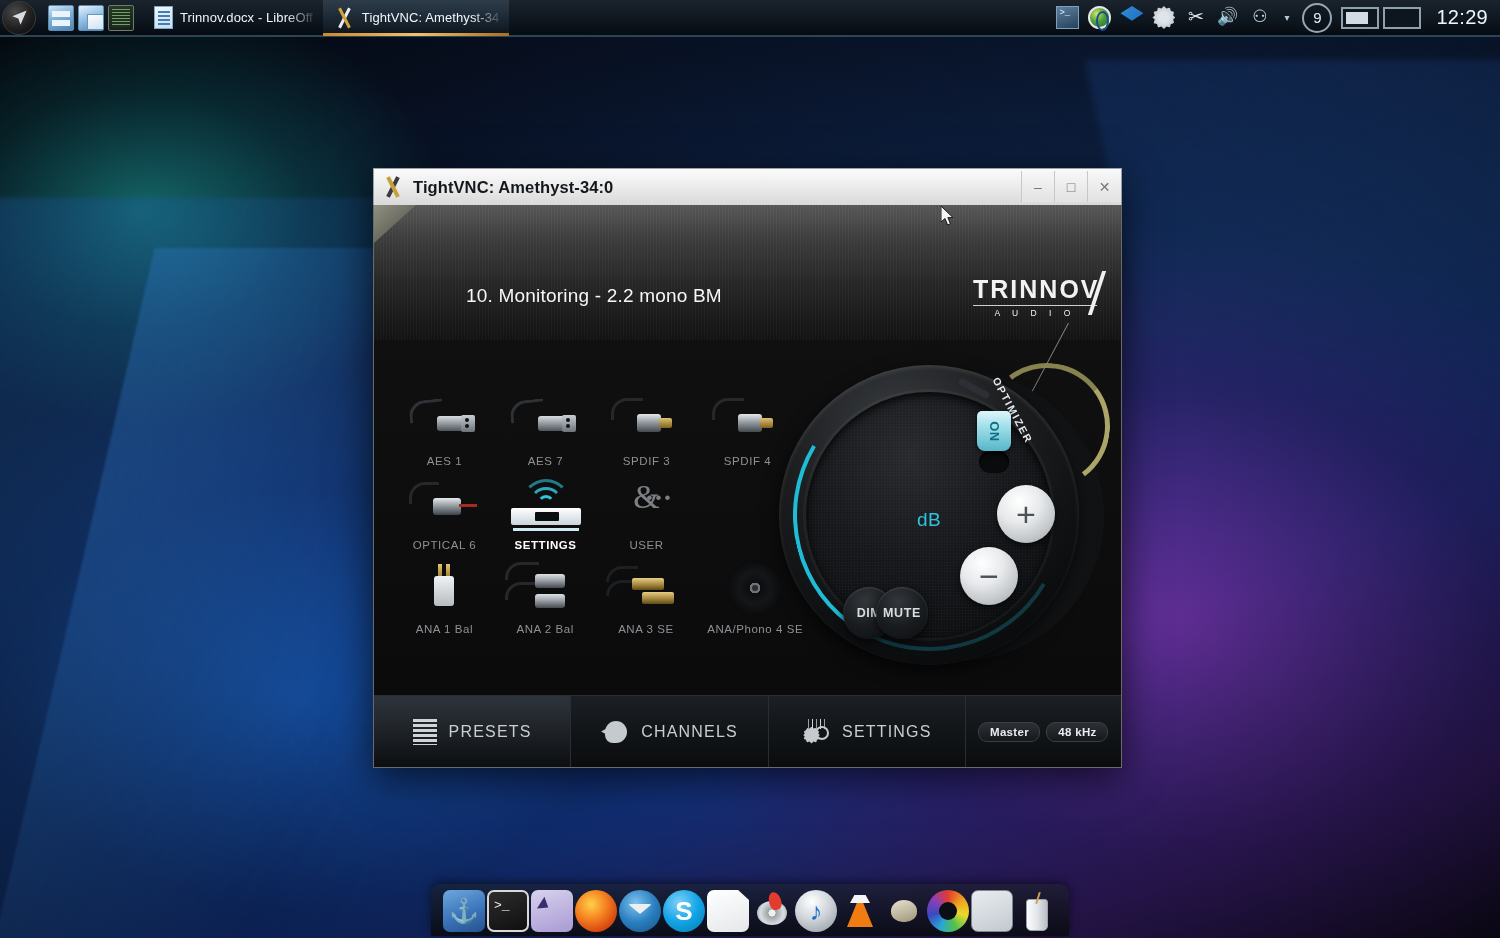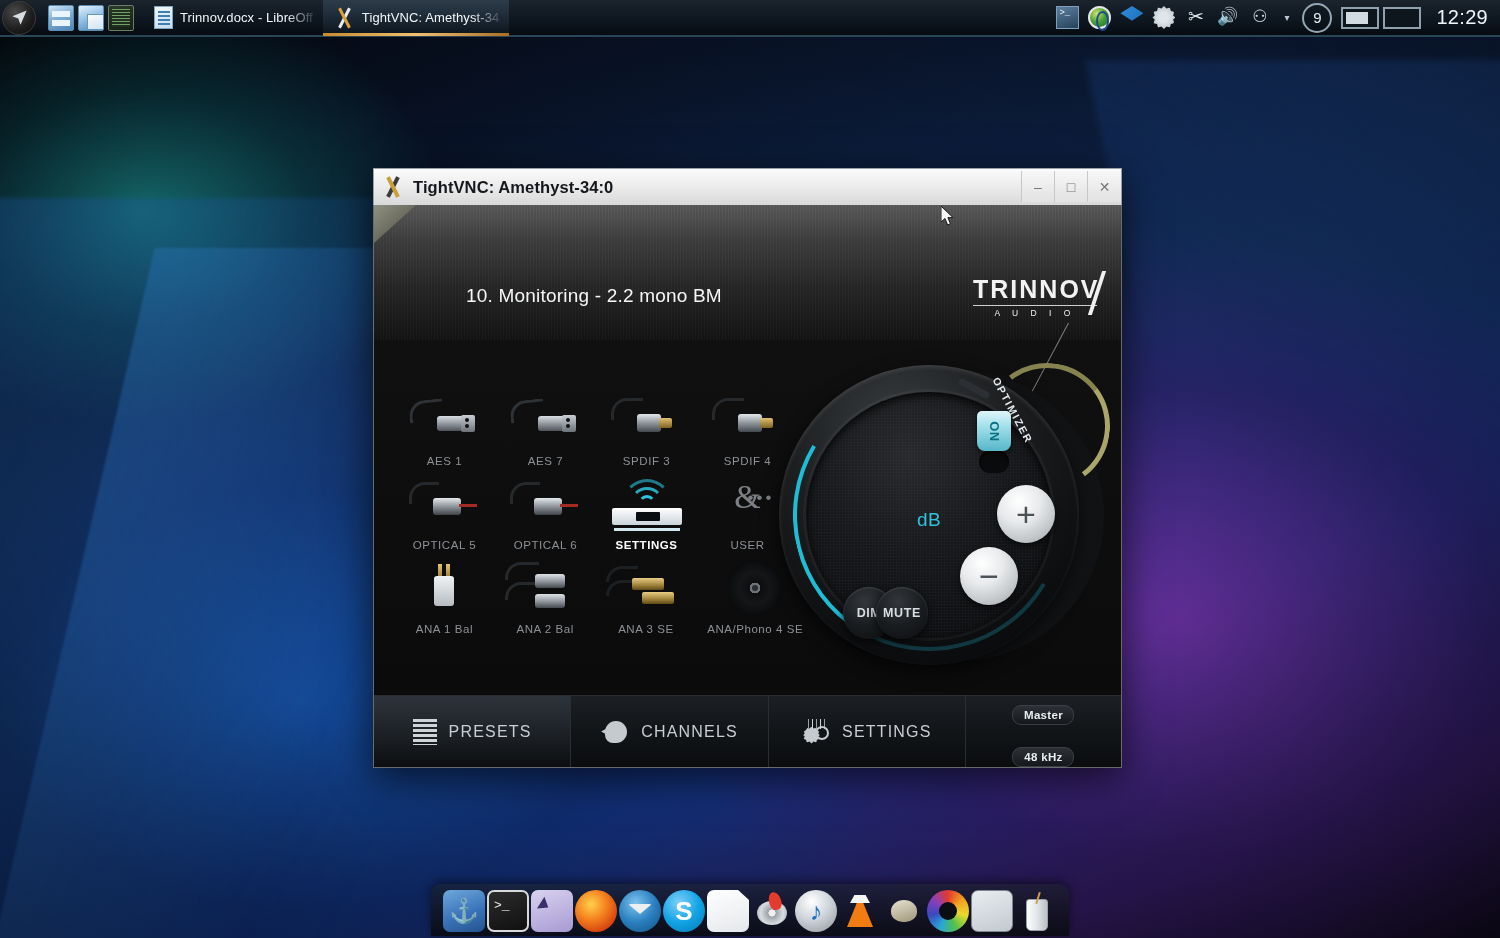--- a/index.html
+++ b/index.html
@@ -313,21 +313,21 @@
     position:absolute; left:0; bottom:0; width:100%; height:72px;
     background: linear-gradient(180deg,#1c1f23 0%,#131619 45%,#0a0c0e 100%);
     border-top: 1px solid #2a2e33; display:flex;
   }
   .navitem {
     flex: 1; display:flex; align-items:center; justify-content:center; gap:12px;
     border-right: 1px solid #2a2e33; position:relative;
   }
   .navitem .nlabel { font-size:16px; color:#c9ced3; letter-spacing:1.2px; }
   .navitem.active { background: linear-gradient(180deg, rgba(60,68,78,0.55) 0%, rgba(18,21,25,0.2) 100%); }
-  .navright { width: 155px; display:flex; flex-direction:column; align-items:center; justify-content:flex-end; gap:22px; }
+  .navright { width: 155px; display:flex; flex-direction:row; align-items:center; justify-content:center; gap:6px; }
   .pill {
     min-width: 62px; padding: 3px 10px; border-radius: 9px; text-align:center;
     background: linear-gradient(180deg,#2d3135,#15181b);
     border: 1px solid #3a3f45; color:#e8edf1; font-size:11.5px; font-weight:bold; letter-spacing:.3px;
   }
   .ic-presets { width:24px; height:26px; background: repeating-linear-gradient(180deg,#cfd4d9 0 3px, rgba(0,0,0,0) 3px 5px); }
   .ic-channels { width:28px; height:26px; position:relative; }
   .ic-channels:before{content:"";position:absolute;left:4px;top:2px;width:22px;height:22px;border-radius:50% 50% 50% 8px;background:#c5cacf;}
   .ic-channels:after{content:"";position:absolute;left:0;top:9px;width:12px;height:8px;background:#c5cacf;clip-path:polygon(0 50%,60% 0,60% 100%);}
   .ic-settings { width:28px; height:26px; position:relative; }
@@ -508,30 +508,20 @@
 
       <div class="irow">
         <div class="icell">
           <div class="glyph">
             <div class="opt">
                 <div class="cable"></div>
                 <div class="barrel"></div>
                 <div class="red"></div>
               </div>
           </div>
-          <div class="ilabel">OPTICAL 5</div>
-        </div>
-        <div class="icell">
-          <div class="glyph">
-            <div class="opt">
-                <div class="cable"></div>
-                <div class="barrel"></div>
-                <div class="red"></div>
-              </div>
-          </div>
           <div class="ilabel">OPTICAL 6</div>
         </div>
         <div class="icell sel">
           <div class="glyph">
             <div class="netico">
               <div class="arc a3"></div>
                 <div class="arc a2"></div>
                 <div class="arc a1"></div>
               <div class="unit"></div>
                 <div class="base"></div>

